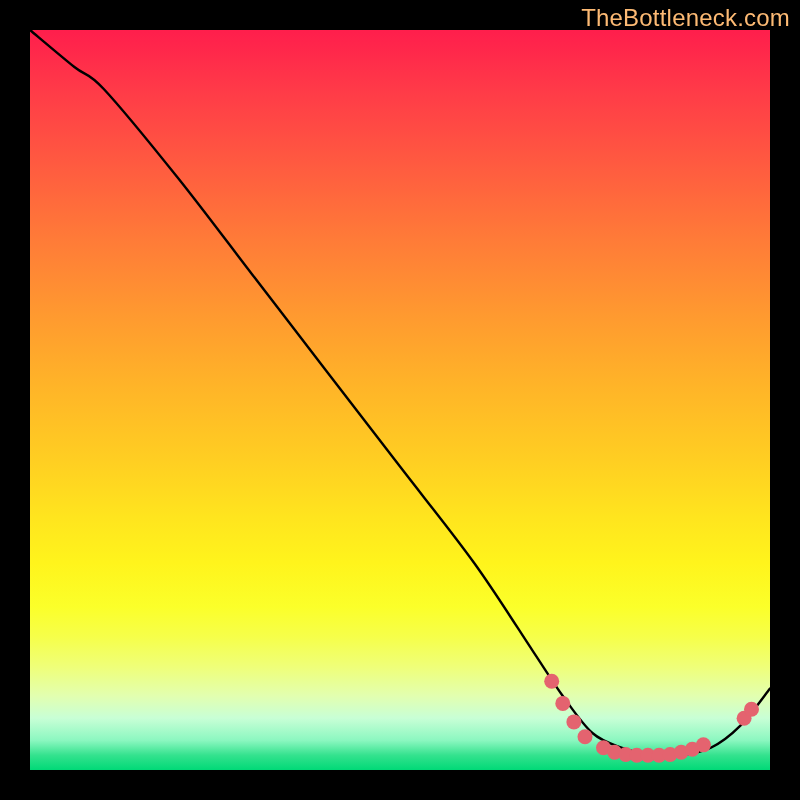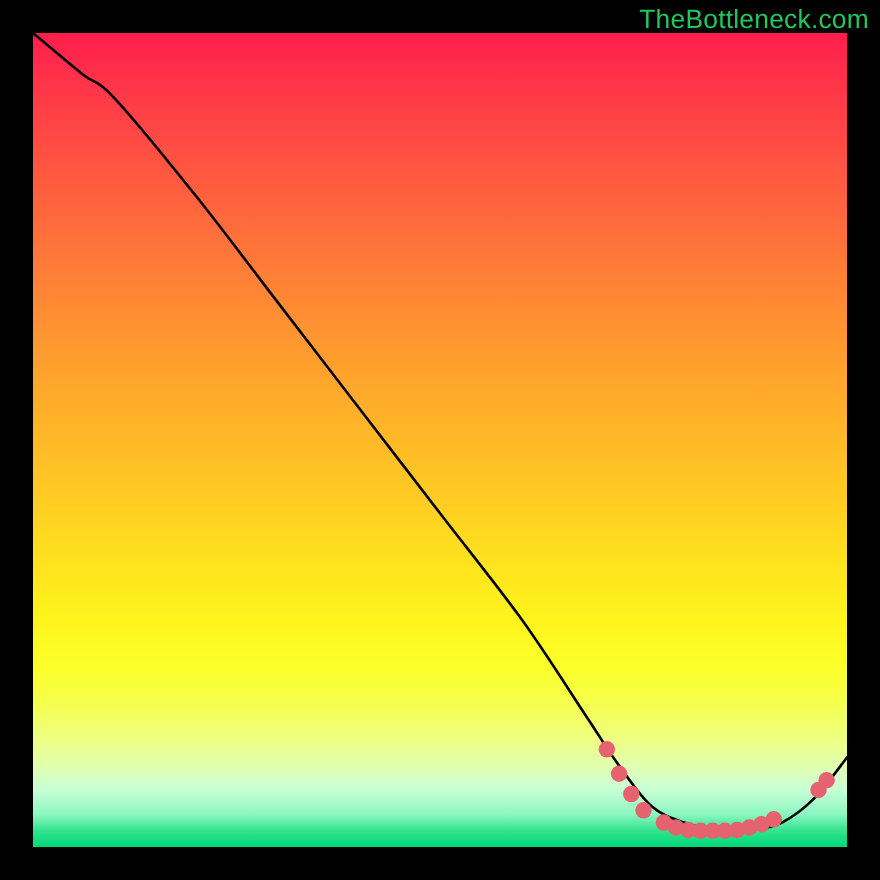--- a/index.html
+++ b/index.html
@@ -14,21 +14,21 @@
   .frame {
     position: relative;
     width: 800px;
     height: 800px;
     background: #000;
   }
   .watermark {
     position: absolute;
     top: 4px;
     right: 10px;
-    color: #22c55e;
+    color: #fdba74;
     font-size: 24px;
     letter-spacing: 0.2px;
     font-weight: 400;
   }
   .plot-area {
     position: absolute;
     left: 30px;
     top: 30px;
     width: 740px;
     height: 740px;

